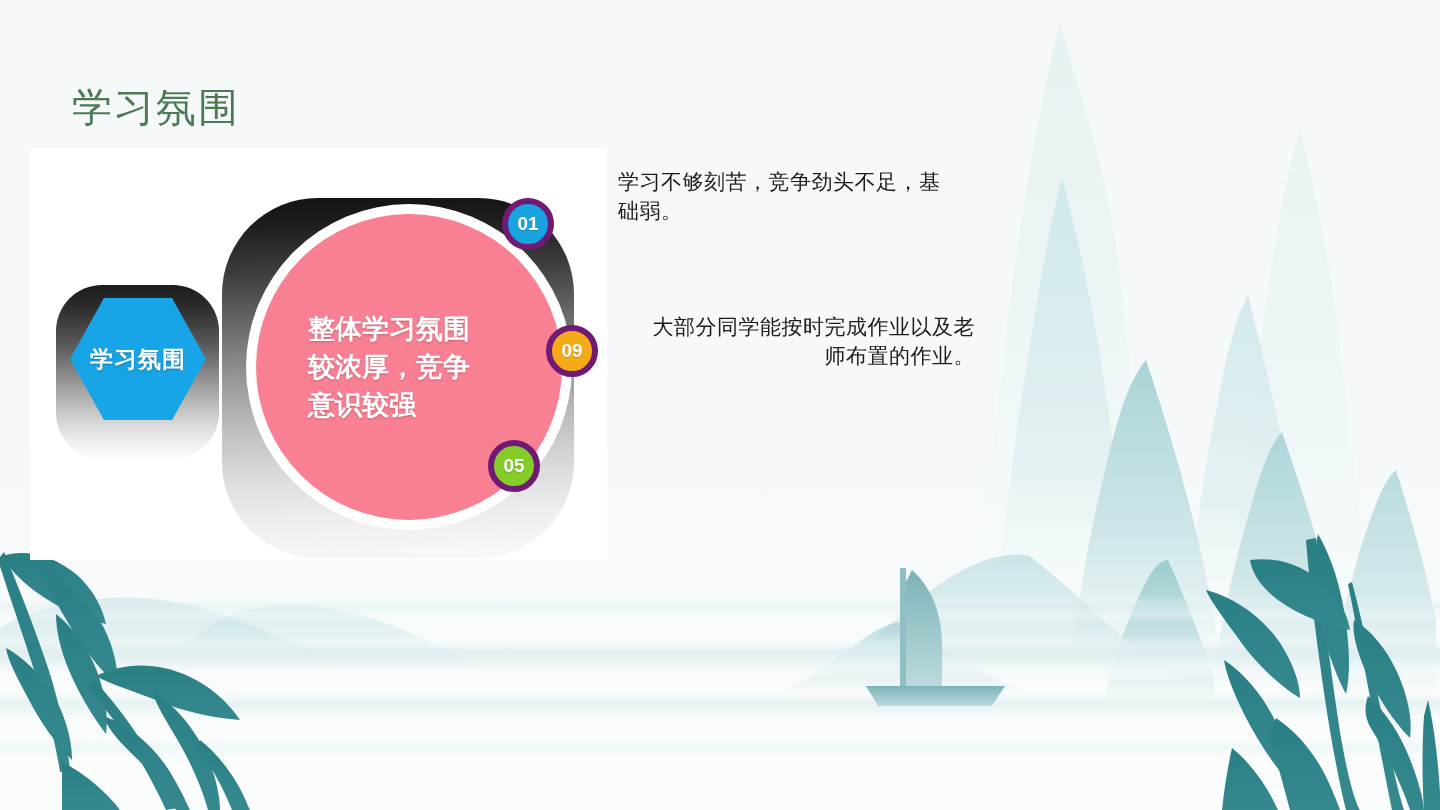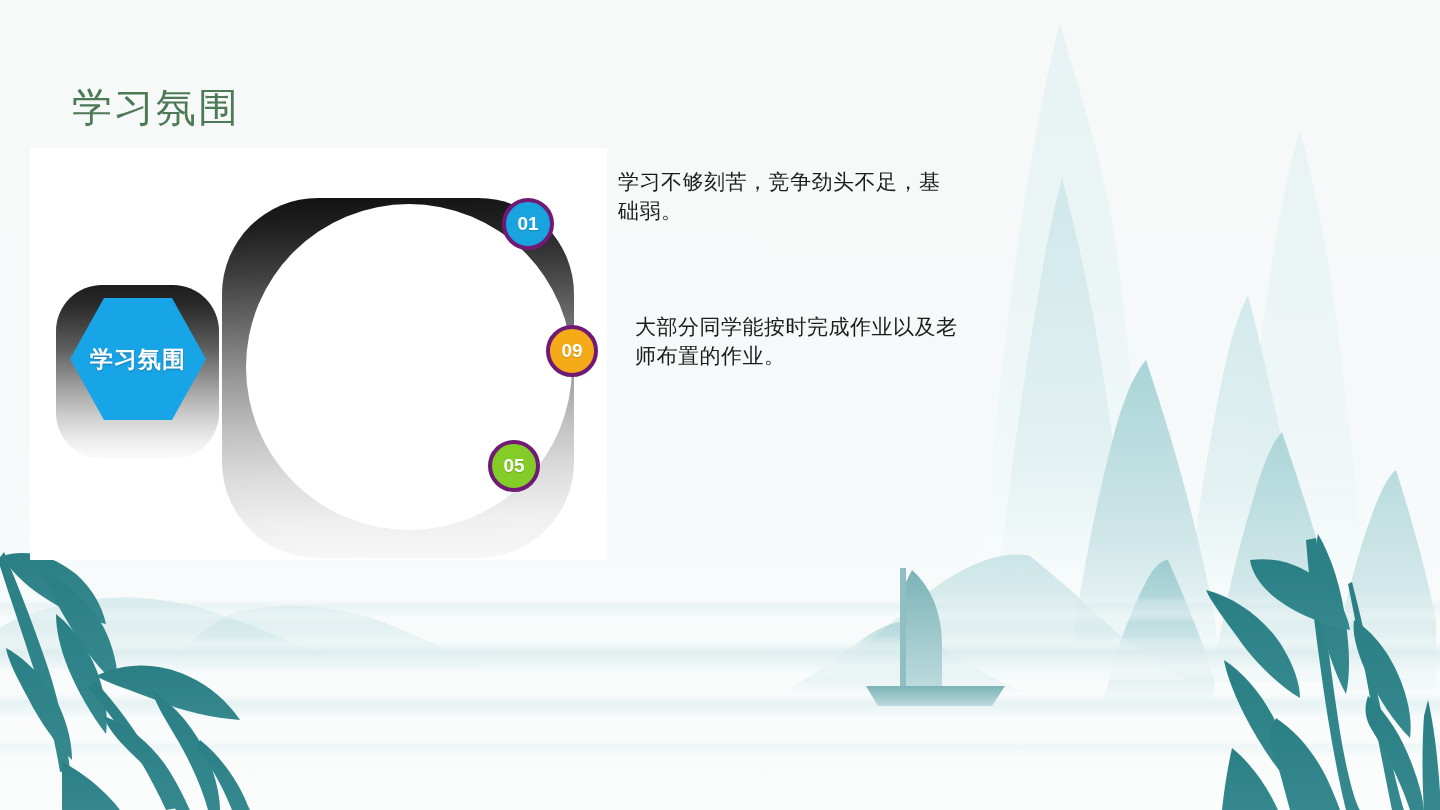--- a/index.html
+++ b/index.html
@@ -149,21 +149,21 @@
     width: 212px;
     margin-left: 10px;
   }
 
   
   .badge {
     position: absolute;
     width: 52px;
     height: 52px;
     border-radius: 50%;
-    border: 4px solid #701a75;
+    border: 6px solid #701a75;
     box-sizing: border-box;
     display: flex;
     align-items: center;
     justify-content: center;
     font-family: "Liberation Sans", "DejaVu Sans", sans-serif;
     font-size: 19px;
     font-weight: bold;
     color: #ffffff;
     text-shadow: 0 1px 1px rgba(0,0,0,.18);
   }
@@ -174,21 +174,21 @@
   
   .body-text {
     position: absolute;
     font-family: Liberation Sans, sans-serif;
     font-size: 21px;
     line-height: 1.38;
     color: #1b1b1b;
     letter-spacing: 0.5px;
   }
   .body-text-1 { left: 618px; top: 168px;  width: 340px; }
-  .body-text-2 { left: 635px; top: 313px;  width: 340px; }
+  .body-text-2 { left: 635px; top: 313px;  width: 340px; text-align: right; }
   .body-text-3 { left: 633px; top: 459px;  width: 460px; white-space: nowrap; }
 </style>
 </head>
 <body>
 
 <div id="slide">
 
   <svg class="bg-layer" viewBox="0 0 1440 810" preserveAspectRatio="none" xmlns="http://www.w3.org/2000/svg">
     <defs>
       <linearGradient id="gBase" x1="0" y1="0" x2="0" y2="1">
@@ -337,20 +337,27 @@
   <div class="diagram-card">
     <div class="diagram-stage">
 
       <div class="left-blob"></div>
       <div class="hexagon">
         <span class="hexagon-label">学习氛围</span>
       </div>
 
       <div class="right-blob"></div>
       <div class="ring"></div>
+      <div class="pink-circle">
+        <div class="pink-text">
+          <div>整体学习氛围</div>
+          <div>较浓厚，竞争</div>
+          <div>意识较强</div>
+        </div>
+      </div>
 
       <div class="badge badge-01">01</div>
       <div class="badge badge-02">09</div>
       <div class="badge badge-03">05</div>
 
     </div>
   </div>
 
   <div class="body-text body-text-1">学习不够刻苦，竞争劲头不足，基础弱。</div>
 

